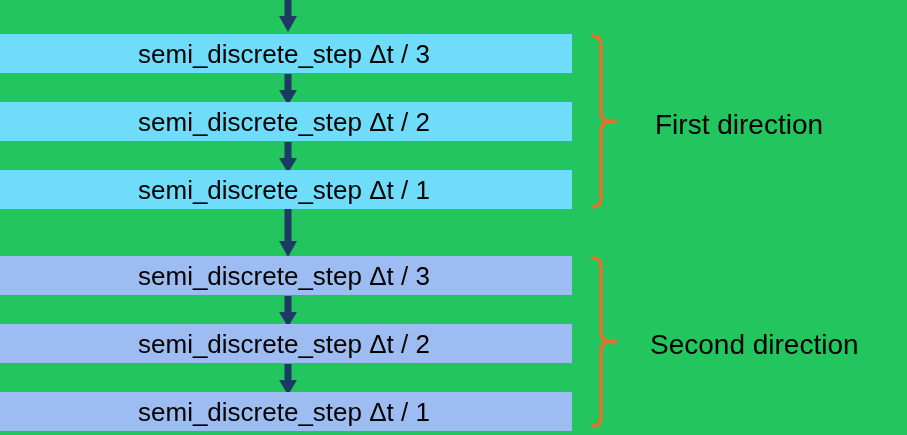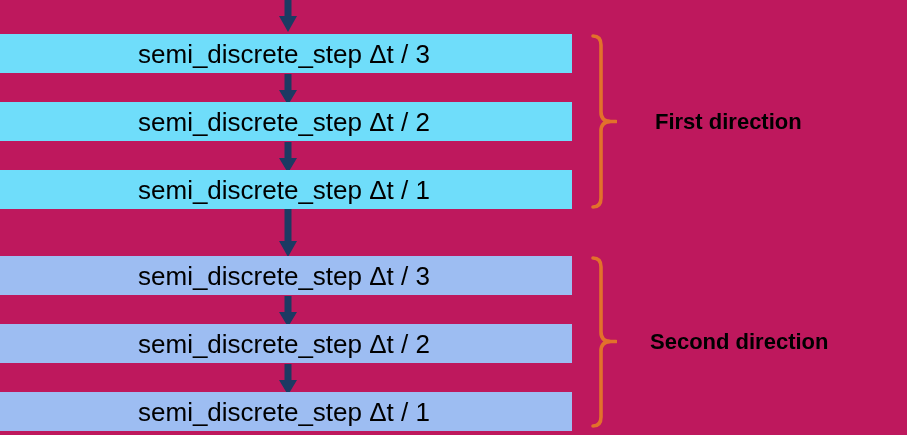--- a/index.html
+++ b/index.html
@@ -8,21 +8,21 @@
     padding: 0;
     background: #ffffff;
   }
   body {
     font-family: "Liberation Sans", sans-serif;
   }
   #canvas {
     position: relative;
     width: 907px;
     height: 435px;
-    background: #be185d;
+    background: #22c55e;
     overflow: hidden;
   }
 
   
   .step-bar {
     position: absolute;
     left: 0;
     width: 572px;
     height: 39px;
     display: flex;
@@ -57,22 +57,22 @@
     position: absolute;
     left: 591px;
     width: 26px;
   }
   .bracket svg { display: block; }
 
   
   .group-label {
     position: absolute;
     font-family: "Liberation Sans", sans-serif;
-    font-size: 22px;
-    font-weight: bold;
+    font-size: 28px;
+    font-weight: normal;
     color: #000000;
     white-space: nowrap;
     line-height: 1;
   }
 </style>
 </head>
 <body>
 
 <div id="canvas">
 

